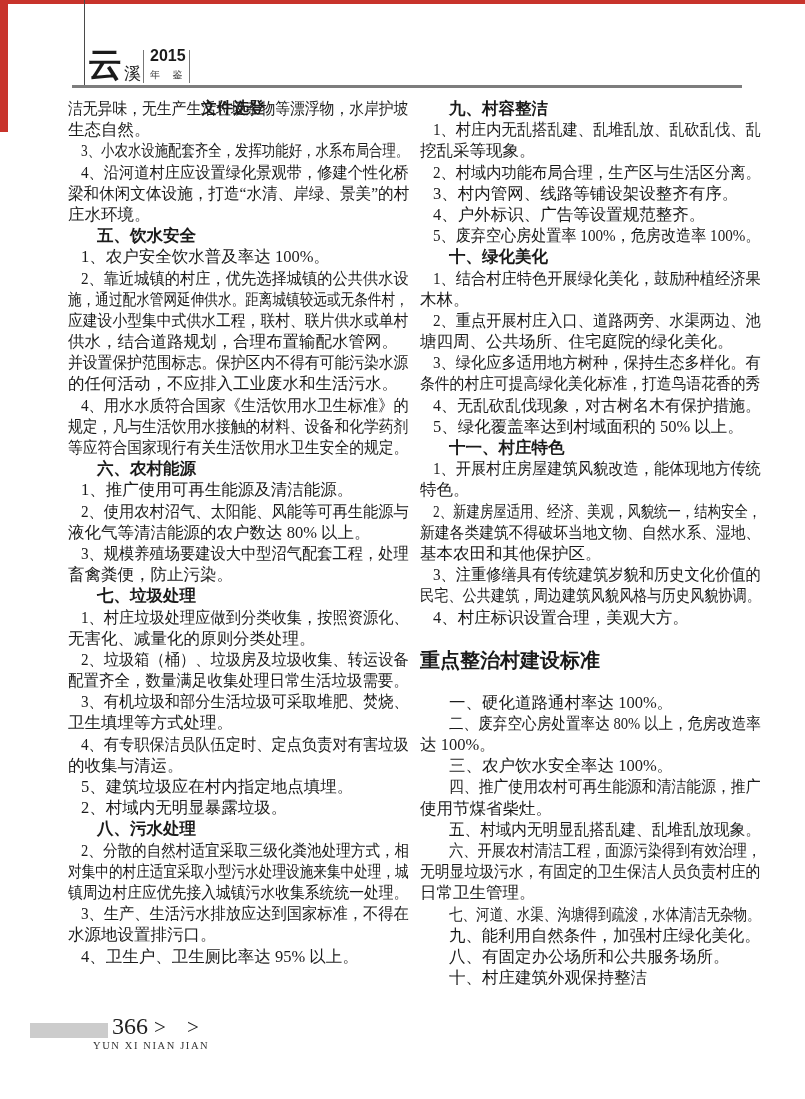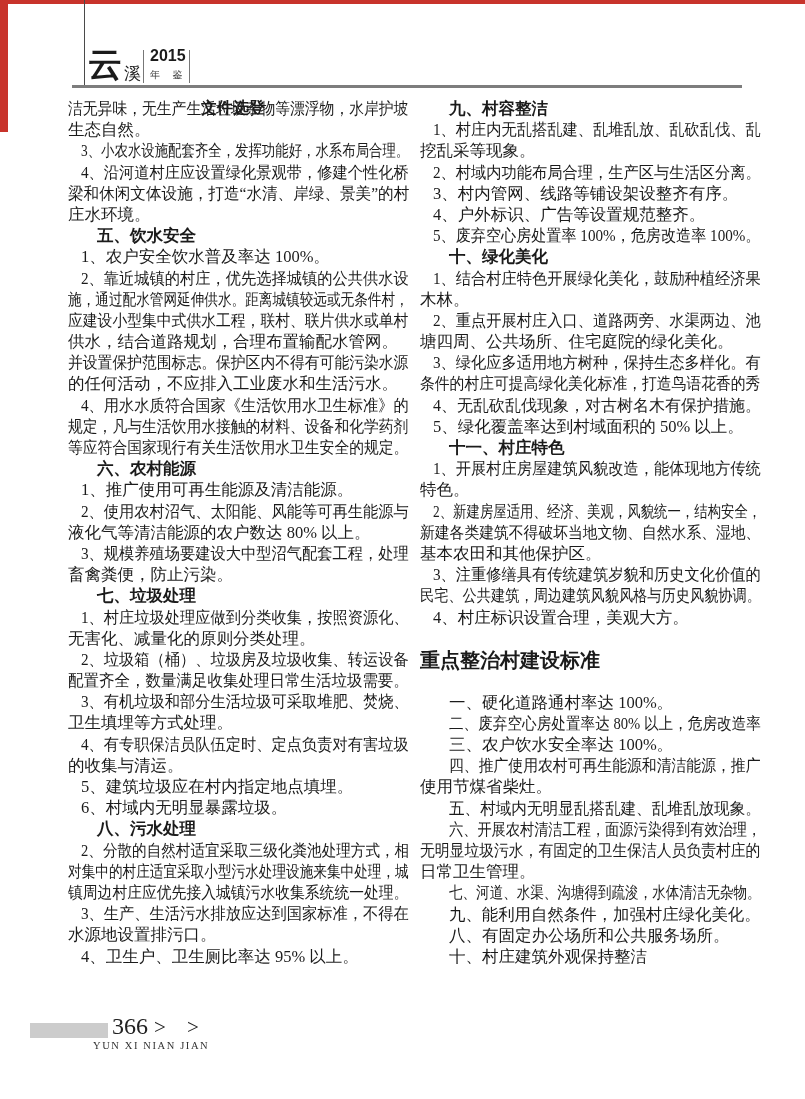--- a/index.html
+++ b/index.html
@@ -92,21 +92,21 @@
       <div class="line h i2"><span>七、垃圾处理</span></div>
       <div class="line b i1"><span style="transform: scaleX(0.924);">1、村庄垃圾处理应做到分类收集，按照资源化、</span></div>
       <div class="line b"><span>无害化、减量化的原则分类处理。</span></div>
       <div class="line b i1"><span style="transform: scaleX(0.924);">2、垃圾箱（桶）、垃圾房及垃圾收集、转运设备</span></div>
       <div class="line b"><span style="transform: scaleX(0.939);">配置齐全，数量满足收集处理日常生活垃圾需要。</span></div>
       <div class="line b i1"><span style="transform: scaleX(0.924);">3、有机垃圾和部分生活垃圾可采取堆肥、焚烧、</span></div>
       <div class="line b"><span>卫生填埋等方式处理。</span></div>
       <div class="line b i1"><span style="transform: scaleX(0.924);">4、有专职保洁员队伍定时、定点负责对有害垃圾</span></div>
       <div class="line b"><span>的收集与清运。</span></div>
       <div class="line b i1"><span>5、建筑垃圾应在村内指定地点填埋。</span></div>
-      <div class="line b i1"><span>6、村域内无明显暴露垃圾。</span></div>
+      <div class="line b i1"><span>2、村域内无明显暴露垃圾。</span></div>
       <div class="line h i2"><span>八、污水处理</span></div>
       <div class="line b i1"><span style="transform: scaleX(0.884);">2、分散的自然村适宜采取三级化粪池处理方式，相</span></div>
       <div class="line b"><span style="transform: scaleX(0.826);">对集中的村庄适宜采取小型污水处理设施来集中处理，城</span></div>
       <div class="line b"><span style="transform: scaleX(0.897);">镇周边村庄应优先接入城镇污水收集系统统一处理。</span></div>
       <div class="line b i1"><span style="transform: scaleX(0.924);">3、生产、生活污水排放应达到国家标准，不得在</span></div>
       <div class="line b"><span>水源地设置排污口。</span></div>
       <div class="line b i1"><span>4、卫生户、卫生厕比率达 95% 以上。</span></div>
     </div>
   <div class="col right">
       <div class="line h i2"><span>九、村容整洁</span></div>
@@ -132,20 +132,21 @@
       <div class="line b"><span style="transform: scaleX(0.897);">新建各类建筑不得破坏当地文物、自然水系、湿地、</span></div>
       <div class="line b"><span>基本农田和其他保护区。</span></div>
       <div class="line b i1"><span style="transform: scaleX(0.924);">3、注重修缮具有传统建筑岁貌和历史文化价值的</span></div>
       <div class="line b"><span style="transform: scaleX(0.861);">民宅、公共建筑，周边建筑风貌风格与历史风貌协调。</span></div>
       <div class="line b i1"><span>4、村庄标识设置合理，美观大方。</span></div>
       <div class="line spacer"></div>
       <div class="line title"><span>重点整治村建设标准</span></div>
       <div class="line spacer"></div>
       <div class="line b i2"><span>一、硬化道路通村率达 100%。</span></div>
       <div class="line b i2"><span style="transform: scaleX(0.886);">二、废弃空心房处置率达 80% 以上，危房改造率</span></div>
+      <div class="line b"><span>达 100%。</span></div>
       <div class="line b i2"><span>三、农户饮水安全率达 100%。</span></div>
       <div class="line b i2"><span style="transform: scaleX(0.899);">四、推广使用农村可再生能源和清洁能源，推广</span></div>
       <div class="line b"><span>使用节煤省柴灶。</span></div>
       <div class="line b i2"><span style="transform: scaleX(0.945);">五、村域内无明显乱搭乱建、乱堆乱放现象。</span></div>
       <div class="line b i2"><span style="transform: scaleX(0.86);">六、开展农村清洁工程，面源污染得到有效治理，</span></div>
       <div class="line b"><span style="transform: scaleX(0.897);">无明显垃圾污水，有固定的卫生保洁人员负责村庄的</span></div>
       <div class="line b"><span>日常卫生管理。</span></div>
       <div class="line b i2"><span style="transform: scaleX(0.821);">七、河道、水渠、沟塘得到疏浚，水体清洁无杂物。</span></div>
       <div class="line b i2"><span style="transform: scaleX(0.994);">九、能利用自然条件，加强村庄绿化美化。</span></div>
       <div class="line b i2"><span>八、有固定办公场所和公共服务场所。</span></div>

